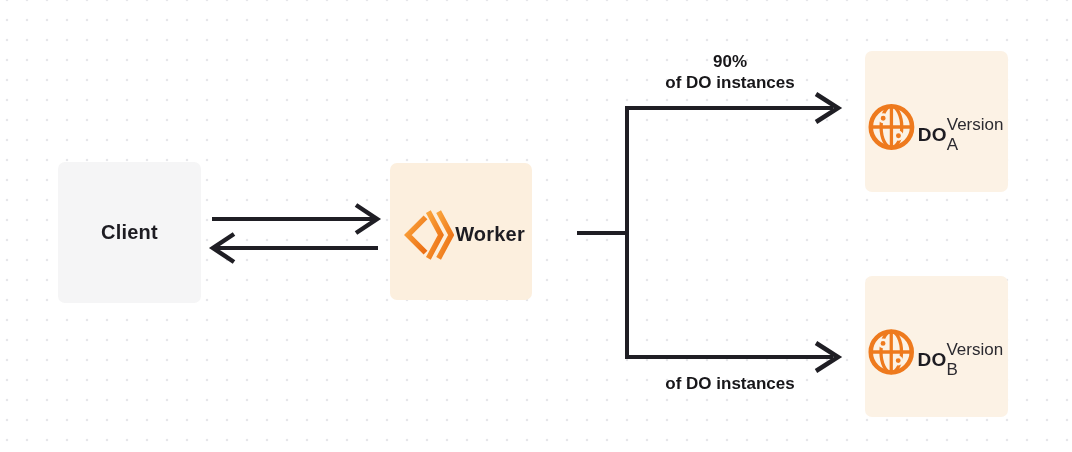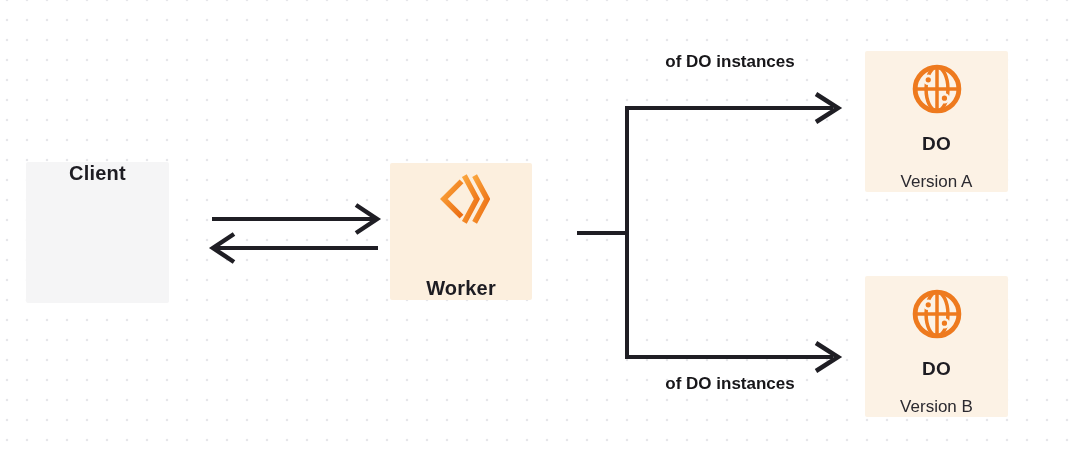--- a/index.html
+++ b/index.html
@@ -19,29 +19,29 @@
     background-position: -3px 10px;
   }
   .connectors {
     position: absolute;
     left: 0; top: 0;
     width: 1072px; height: 452px;
     pointer-events: none;
   }
   .node {
     position: absolute;
-    border-radius: 2px;
+    border-radius: 7px;
     display: flex;
-    flex-direction: column;
+    flex-direction: row;
     align-items: center;
-    justify-content: space-between;
+    justify-content: center;
     box-sizing: border-box;
   }
   .node-client {
-    left: 26px; top: 162px; width: 143px; height: 141px;
+    left: 58px; top: 162px; width: 143px; height: 141px;
     background: #f5f5f6;
   }
   .node-worker {
     left: 390px; top: 163px; width: 142px; height: 137px;
     background: #fcefde;
     gap: 1px;
     padding-top: 6px;
   }
   .node-do {
     left: 865px; width: 143px; height: 141px;
@@ -113,20 +113,21 @@
       <g stroke="url(#wgrad)" stroke-width="9.5" fill="none" stroke-linejoin="miter" stroke-linecap="butt">
         <path d="M50 19 L19 50 L50 81"></path>
         <path d="M55 9 L77 50 L55 91"></path>
         <path d="M73 9 L95 50 L73 91"></path>
       </g>
     </svg>
     <div class="node-title">Worker</div>
   </div>
 
   <div class="branch-label branch-label-top">
+    <div>90%</div>
     <div>of DO instances</div>
   </div>
 
   <div class="branch-label branch-label-bottom">
     <div>of DO instances</div>
   </div>
 
   <div class="node node-do node-do-a">
     <svg class="icon-svg" width="62" height="62" viewBox="0 0 64 64" xmlns="http://www.w3.org/2000/svg">
       <g stroke="#ee7a1e" fill="none">

